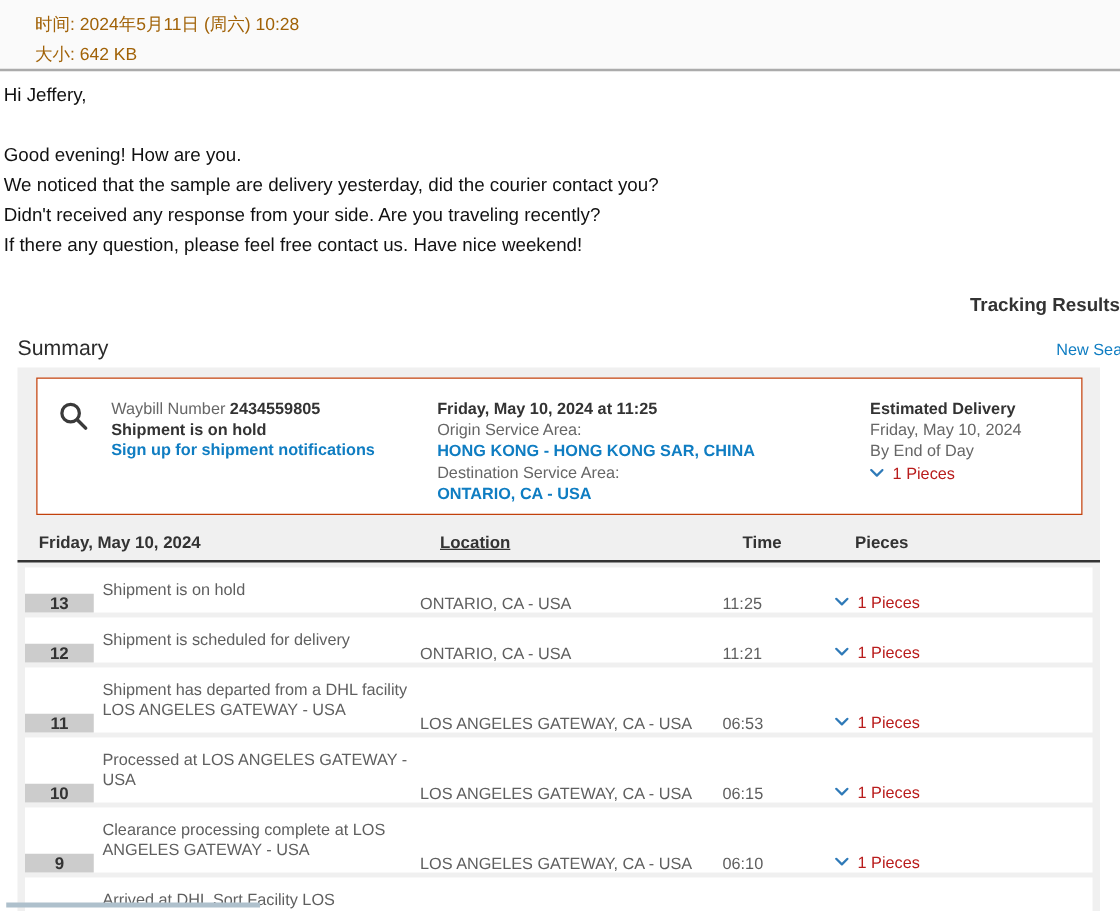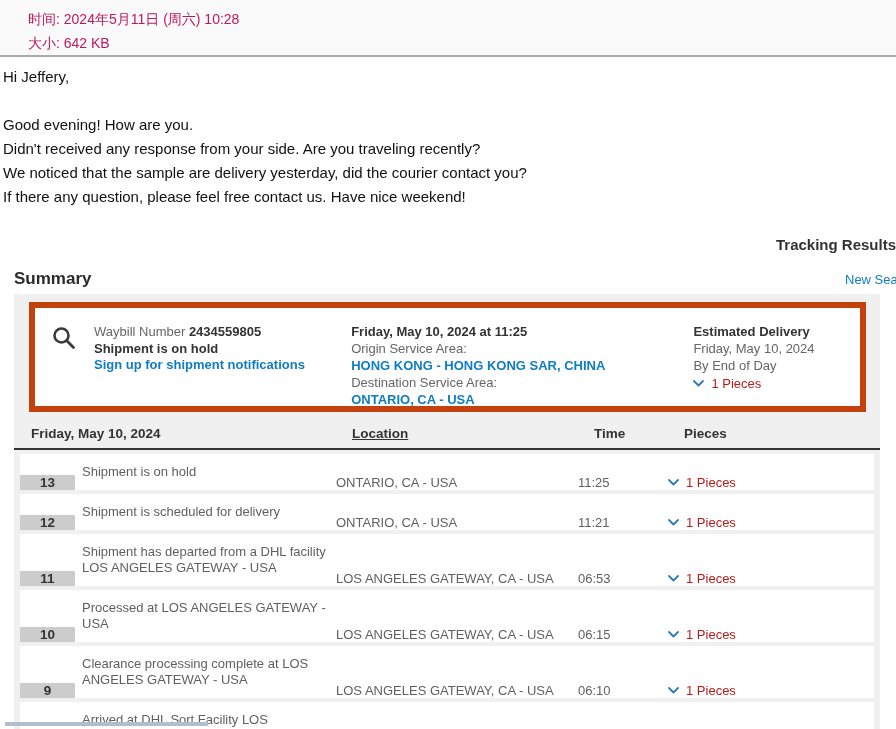--- a/index.html
+++ b/index.html
@@ -7,57 +7,57 @@
     width: 896px; height: 729px; overflow: hidden;
     background: #ffffff;
     font-family: "Liberation Sans", sans-serif;
   }
   
   .meta-bar {
     width: 896px; height: 57px;
     background: #fafafa;
     border-bottom: 2px solid #ababab;
     padding: 7px 2px 0 28px;
-    color: #be185d; font-size: 14px;
+    color: #a16207; font-size: 14px;
   }
   .meta-bar .meta-line { line-height: 24px; }
   
   .email-body {
     padding: 8px 4px 0 3px;
     font-size: 15px; color: #111111; line-height: 24px;
   }
   .email-body .blank { height: 24px; }
   
   .tracking-title {
     margin: 27px 0 0 16px;
     font-size: 15px; font-weight: bold; color: #333333; text-align: right;
   }
   .summary-row {
     position: relative;
     margin: 16px 0 0 14px; height: 21px;
   }
-  .summary-heading { font-size: 17px; font-weight: bold; color: #2b2b2b; }
+  .summary-heading { font-size: 17px; font-weight: normal; color: #2b2b2b; }
   .new-search-link {
     position: absolute; left: 831px; top: 3px;
     font-size: 13px; color: #0f7dc2; text-decoration: none; white-space: nowrap;
     cursor: pointer;
   }
   
   .widget {
     position: relative;
     margin: 4px 0 0 14px;
     width: 866px; height: 800px;
     background: #f0f0f0;
     padding-top: 8px;
   }
   .summary-card {
     margin: 0 14px 0 15px;
     height: 110px;
     background: #ffffff;
-    border: 6px solid #c2410c;
+    border: 1px solid #c2410c;
     display: flex;
     padding: 15px 0 0 16px;
     font-size: 13px;
     gap: 45px;
   }
   .card-col1 { display: flex; width: 291px; }
   .search-icon-wrap { width: 30px; padding-top: 2px; margin-right: 13px; }
   .card-text div, .card-col2 div, .card-col3 div { line-height: 17px; }
   .gray-text { color: #666666; }
   .dark-bold { color: #333333; font-weight: bold; }
@@ -121,22 +121,22 @@
 
 <div class="meta-bar">
   <div class="meta-line">时间: 2024年5月11日 (周六) 10:28</div>
   <div class="meta-line">大小: 642 KB</div>
 </div>
 
 <div class="email-body">
   <div>Hi Jeffery,</div>
   <div class="blank"></div>
   <div>Good evening! How are you.</div>
+  <div>We noticed that the sample are delivery yesterday, did the courier contact you?</div>
   <div>Didn't received any response from your side. Are you traveling recently?</div>
-  <div>We noticed that the sample are delivery yesterday, did the courier contact you?</div>
   <div>If there any question, please feel free contact us. Have nice weekend!</div>
 </div>
 
 <div class="tracking-title">Tracking Results</div>
 
 <div class="summary-row">
   <span class="summary-heading">Summary</span>
   <a class="new-search-link">New Search</a>
 </div>
 

